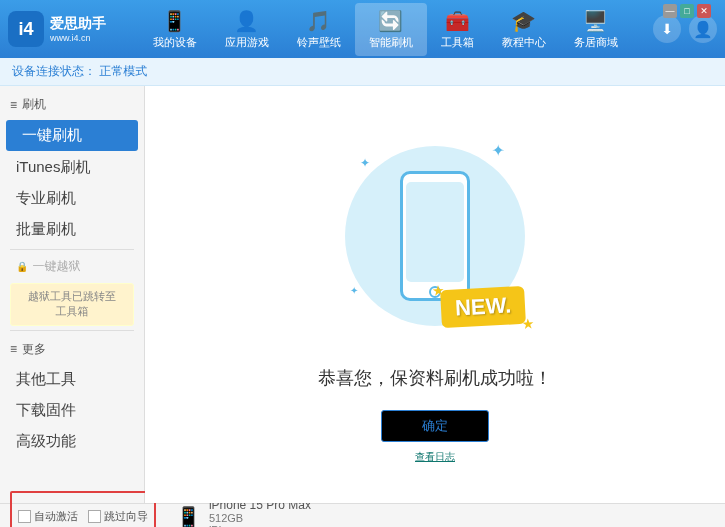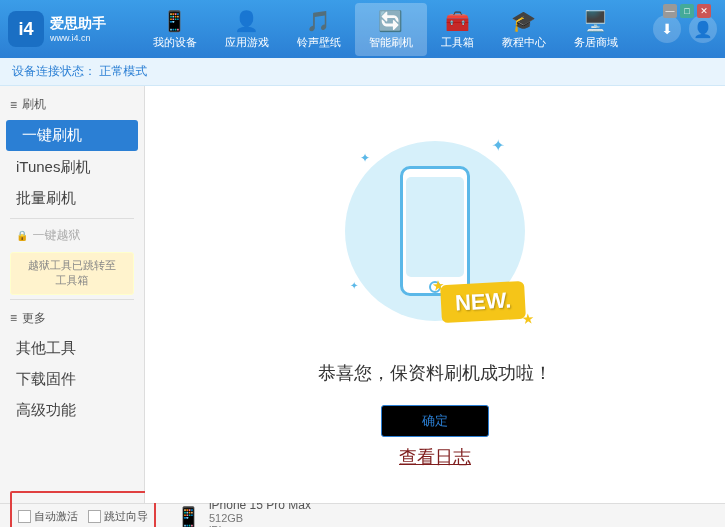--- a/index.html
+++ b/index.html
@@ -62,21 +62,21 @@
     .new-badge { position: absolute; bottom: 20px; right: 10px; background: #f5c518; border-radius: 6px; padding: 6px 14px; z-index: 4; transform: rotate(-3deg); }
     .new-badge-text { font-size: 22px; font-weight: bold; color: white; text-shadow: 1px 1px 2px rgba(0,0,0,0.3); }
     .new-badge::before { content: '★'; position: absolute; left: -8px; top: -8px; color: #f5c518; font-size: 14px; }
     .new-badge::after { content: '★'; position: absolute; right: -8px; bottom: -8px; color: #f5c518; font-size: 14px; }
     .sparkle1 { position: absolute; top: 15px; right: 30px; color: #5bb8e8; font-size: 16px; z-index: 3; }
     .sparkle2 { position: absolute; top: 30px; left: 25px; color: #5bb8e8; font-size: 12px; z-index: 3; }
     .sparkle3 { position: absolute; bottom: 50px; left: 15px; color: #5bb8e8; font-size: 10px; z-index: 3; }
 
     .success-text { font-size: 18px; color: #333; margin-bottom: 20px; }
     .confirm-btn { background: #000000; border: 1px solid #2b7fd4; color: #2b7fd4; padding: 6px 40px; border-radius: 3px; cursor: pointer; font-size: 13px; margin-bottom: 8px; }
-    .log-link { color: #7f1d1d; font-size: 18px; cursor: pointer; text-decoration: underline; }
+    .log-link { color: #0f766e; font-size: 10px; cursor: pointer; text-decoration: underline; }
 
     
     .bottom-device-bar { height: 26px; background: #f5f5f5; border-top: 1px solid #ddd; display: flex; align-items: center; padding: 0 10px; font-size: 11px; color: #555; gap: 10px; }
     .device-checkbox { display: flex; align-items: center; gap: 3px; cursor: pointer; }
     .checkbox-box { width: 13px; height: 13px; border: 1px solid #aaa; background: white; display: inline-block; }
     .red-outline { border: 2px solid #e04040; padding: 16px 6px; border-radius: 2px; display: flex; gap: 10px; align-items: flex-end; }
 
     
     .device-panel { display: flex; align-items: center; gap: 8px; padding: 2px 10px; }
     .device-icon { font-size: 20px; color: #2b7fd4; }
@@ -152,20 +152,21 @@
 
 <div class="main-layout">
 
   <div class="sidebar">
     <div class="sidebar-section-title">
       <span class="sidebar-section-icon">≡</span>
       <span>刷机</span>
     </div>
     <div class="sidebar-item active">一键刷机</div>
     <div class="sidebar-item">iTunes刷机</div>
+    <div class="sidebar-item">专业刷机</div>
     <div class="sidebar-item">批量刷机</div>
 
     <div class="sidebar-divider"></div>
     <div class="sidebar-disabled">
       <span class="lock-icon">🔒</span>
       <span>一键越狱</span>
     </div>
     <div class="sidebar-notice">
       <span>越狱工具已跳转至<br>工具箱</span>
     </div>

